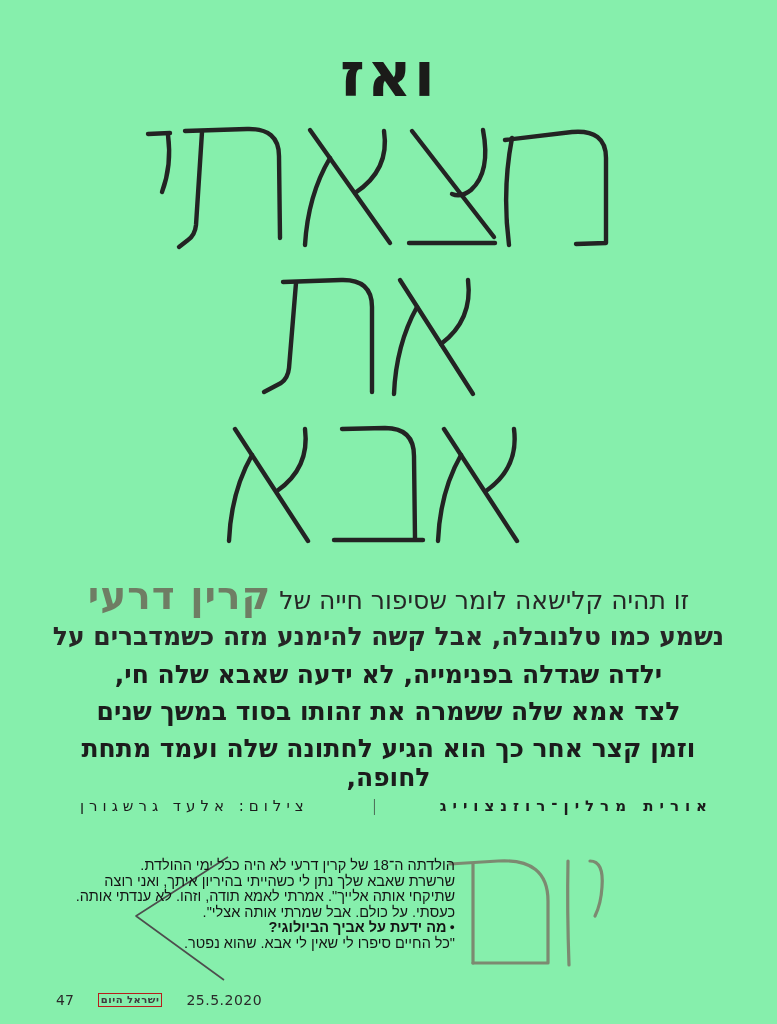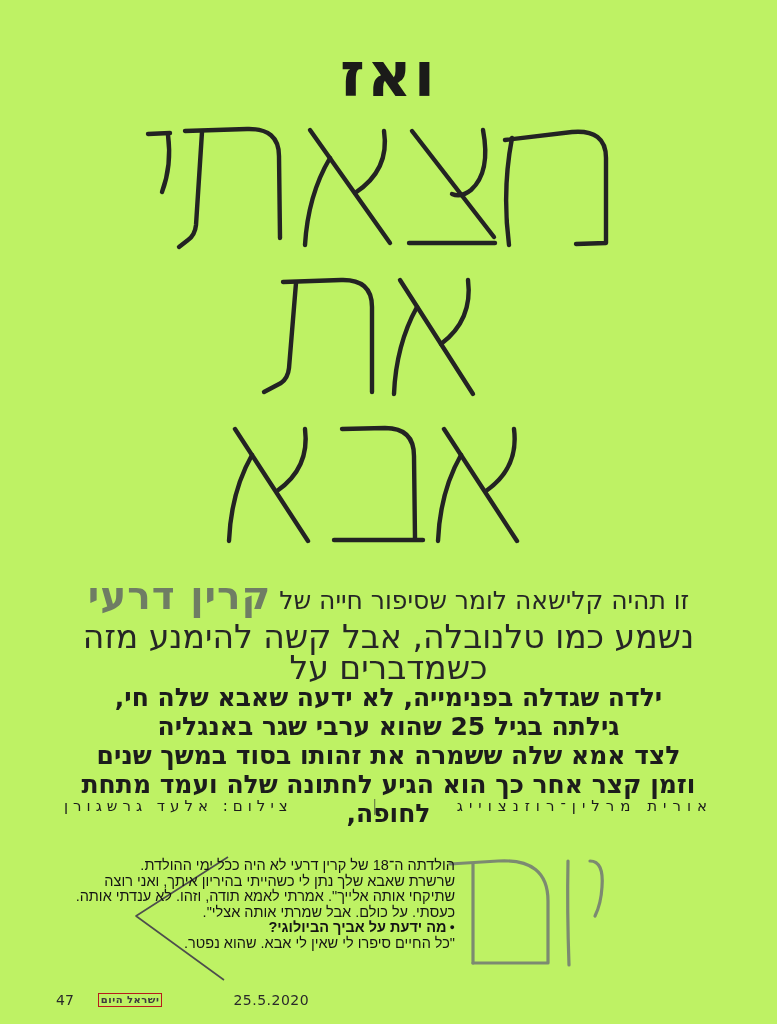--- a/index.html
+++ b/index.html
@@ -1,67 +1,67 @@
 <!DOCTYPE html>
 <html><head>
 <meta charset="utf-8">
 <style>
   html,body{margin:0;padding:0;background:#ffffff;}
   .page{
-    position:relative;width:777px;height:1024px;background:#bef264;overflow:hidden;
+    position:relative;width:777px;height:1024px;background:#86efac;overflow:hidden;
     font-family:"DejaVu Sans","Liberation Sans",sans-serif;
   }
   
   .kicker{
     position:absolute;top:44px;left:0;right:0;text-align:center;
     direction:rtl;font-weight:900;font-size:62px;line-height:62px;color:#1b1b19;
     letter-spacing:2px;
   }
   .headline-svg{position:absolute;top:0;left:0;pointer-events:none;}
   .headline-svg path{fill:none;stroke:#232323;stroke-width:4.4;stroke-linecap:round;stroke-linejoin:round;}
   .headline-svg .dropword path{stroke:#7c8a71;stroke-width:3.2;}
   .headline-svg .chevron path{stroke:#4d4d4d;stroke-width:1.6;stroke-linecap:butt;}
   
   .intro{
     position:absolute;top:576px;left:40px;right:40px;text-align:center;direction:rtl;
     color:#262626;
   }
   .intro .l1{font-size:25px;line-height:40px;font-weight:500;}
   .intro .name{font-size:39px;font-weight:bold;color:#6f7d64;letter-spacing:1px;}
-  .intro .l2{font-size:33px;line-height:31px;font-weight:400;text-align:center;}
-  .intro .lb{font-size:25px;line-height:29px;font-weight:bold;color:#1c1c1c;}
+  .intro .l2{font-size:25px;line-height:31px;font-weight:700;text-align:center;}
+  .intro .lb{font-size:25px;line-height:29px;font-weight:bold;color:#1c1c1c;margin-top:8px;}
   
   .byline{
     position:absolute;top:797px;left:64px;right:64px;direction:rtl;
     display:flex;justify-content:space-between;align-items:center;
     font-size:15px;color:#1c1c1c;
   }
-  .byline .author{font-weight:normal;letter-spacing:6px;text-align:center;}
+  .byline .author{font-weight:bold;letter-spacing:6px;text-align:center;}
   .byline .sep{font-weight:300;color:#333;}
-  .byline .credit{letter-spacing:5px;}
+  .byline .credit{letter-spacing:5px;margin-left:16px;}
   
   .article{
     position:absolute;top:858px;right:322px;direction:rtl;text-align:right;
     font-family:Liberation Sans, sans-serif;
     font-size:14.5px;line-height:15.6px;color:#141414;
   }
   .article div{white-space:nowrap;}
   .article .q{font-weight:bold;}
   .article .q .bullet{font-size:9px;vertical-align:2px;margin-left:3px;}
   
   .footer{
     position:absolute;top:992px;left:56px;display:flex;align-items:center;gap:24px;
     font-size:14px;color:#2a2a2a;
   }
   .footer .pagenum{font-weight:500;}
   .footer .logo{
     font-size:10px;font-weight:bold;color:#3d3d3d;letter-spacing:0.5px;direction:rtl;
     border:1px solid #b91c1c;padding:0 2px;line-height:12px;
   }
-  .footer .date{letter-spacing:0.5px;margin-left:47px;}
+  .footer .date{letter-spacing:0.5px;}
 </style>
 </head>
 <body>
 
 <div class="page">
 
   <div class="kicker">ואז</div>
 
   <svg class="headline-svg" width="777" height="1024" viewBox="0 0 777 1024" aria-hidden="false">
 
@@ -124,21 +124,20 @@
     </g>
   </svg>
 
   <div class="intro">
     <div class="l1">
       <span>זו תהיה קלישאה לומר שסיפור חייה של</span>
       <span class="name">קרין דרעי</span>
     </div>
     <div class="l2">נשמע כמו טלנובלה, אבל קשה להימנע מזה כשמדברים על</div>
     <div class="lb">ילדה שגדלה בפנימייה, לא ידעה שאבא שלה חי,</div>
-    <div class="lb">גילתה בגיל 25 שהוא ערבי שגר באנגליה</div>
     <div class="lb">לצד אמא שלה ששמרה את זהותו בסוד במשך שנים</div>
     <div class="lb">וזמן קצר אחר כך הוא הגיע לחתונה שלה ועמד מתחת לחופה,</div>
   </div>
 
   <div class="byline">
     <span class="author">אורית מרלין־רוזנצוייג</span>
     <span class="sep">|</span>
     <span class="credit">צילום: אלעד גרשגורן</span>
   </div>
 

